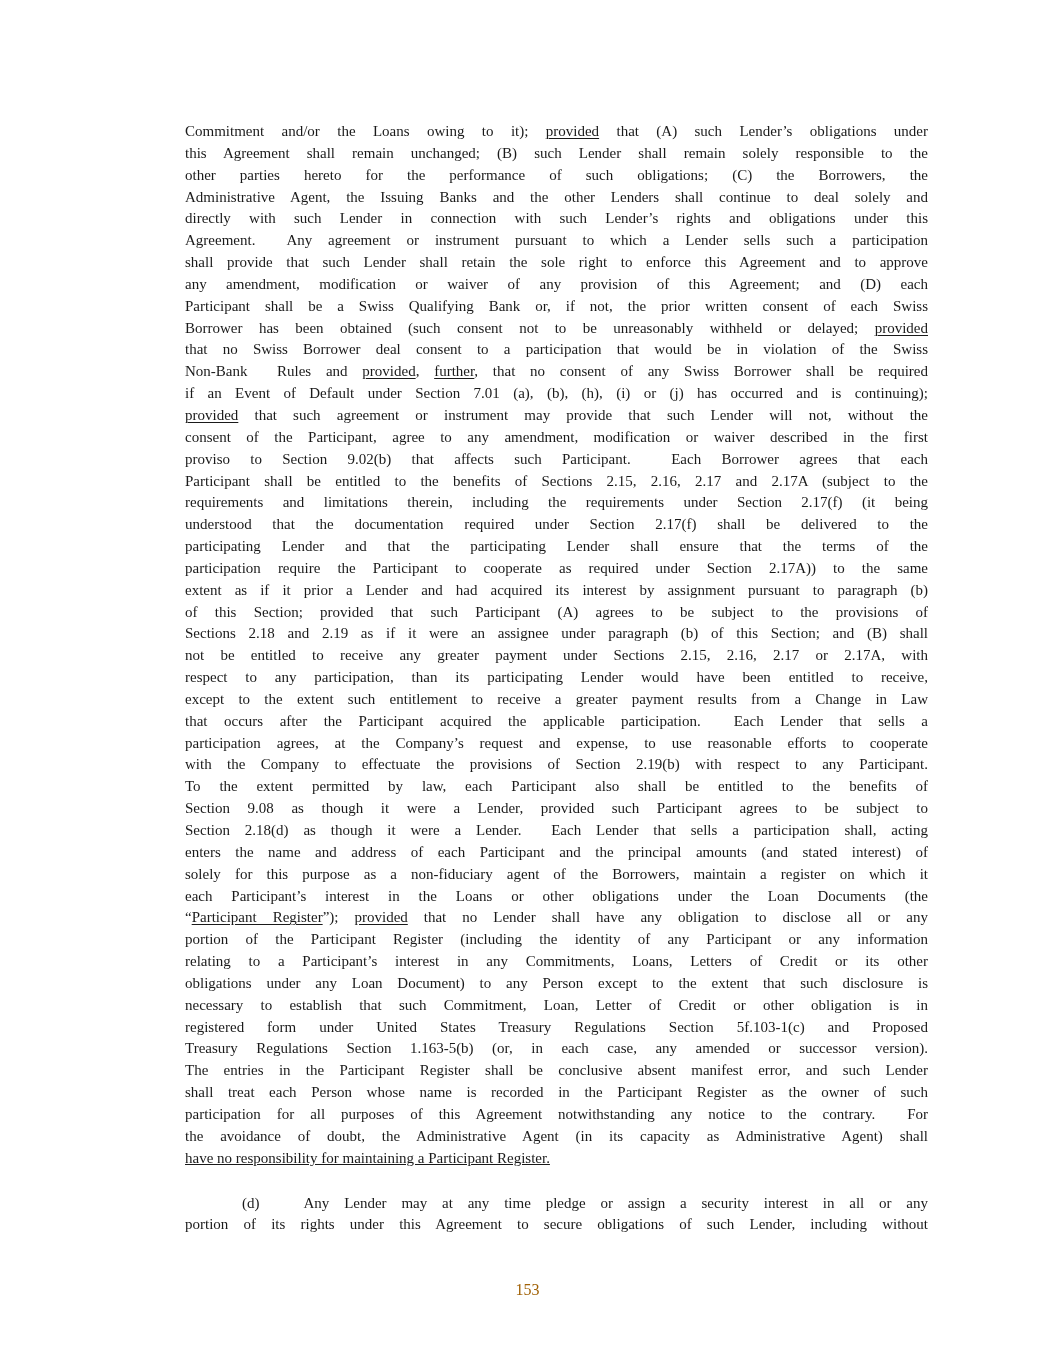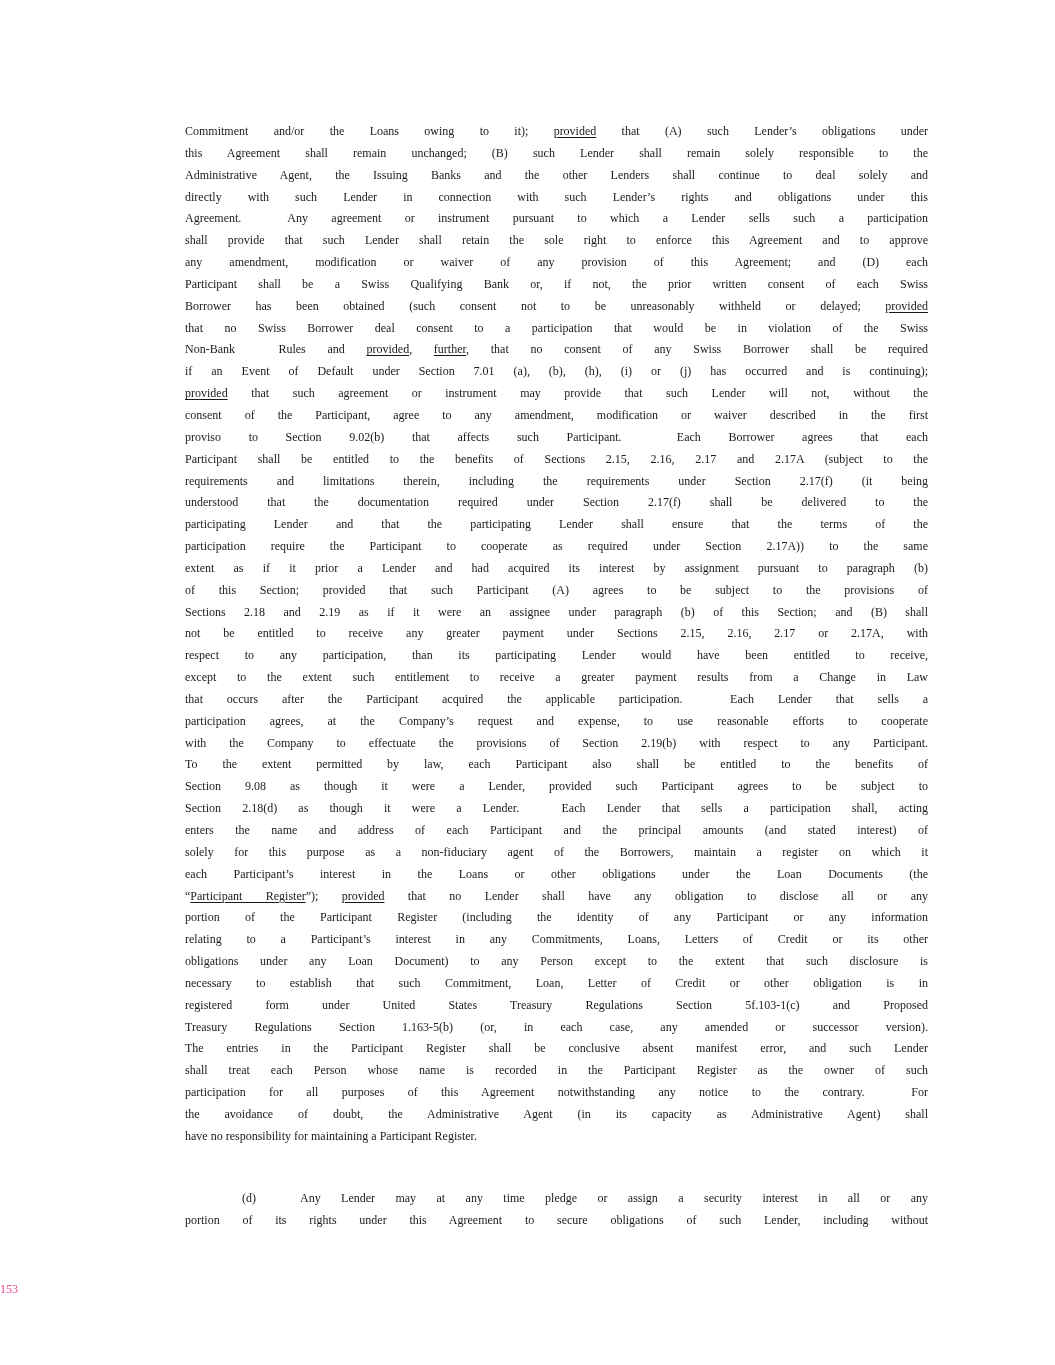--- a/index.html
+++ b/index.html
@@ -13,66 +13,68 @@
     height: 1365px;
     background: #ffffff;
     overflow: hidden;
   }
   .text-block {
     position: absolute;
     left: 185px;
     top: 121px;
     width: 743px;
     font-family: "Liberation Serif", serif;
-    font-size: 12px;
+    font-size: 15px;
     line-height: 21.85px;
     color: #1a1a1a;
   }
   .paragraph + .paragraph {
-    margin-top: 40px;
+    margin-top: 23px;
   }
   .line {
     text-align: justify;
     text-align-last: justify;
     min-height: 21.85px;
   }
   .line.left {
     text-align: left;
     text-align-last: left;
+    text-decoration: underline;
   }
   .seg-u {
     text-decoration: underline;
     text-decoration-thickness: 1px;
     text-underline-offset: 2px;
   }
   .tab {
     display: inline-block;
     height: 1px;
     vertical-align: baseline;
   }
   .page-number {
     position: absolute;
     left: 0;
     top: 1279px;
     width: 1055px;
-    text-align: left;
+    text-align: center;
     font-family: "Liberation Serif", serif;
-    font-size: 12px;
+    font-size: 16px;
     line-height: 21.85px;
-    color: #ec4899;
+    color: #a16207;
   }
 </style>
 </head>
 <body>
 
 <div class="page" style="background: rgb(255, 255, 255);">
   <div class="text-block" style="color: rgb(26, 26, 26);">
       <div class="paragraph">
         <div class="line"><span>Commitment and/or the Loans owing to it); </span><span class="seg-u">provided</span><span> that (A) such Lender’s obligations under</span></div>
         <div class="line"><span>this Agreement shall remain unchanged; (B) such Lender shall remain solely responsible to the</span></div>
+        <div class="line"><span>other parties hereto for the performance of such obligations; (C)&nbsp;the Borrowers, the</span></div>
         <div class="line"><span>Administrative Agent, the Issuing Banks and the other Lenders shall continue to deal solely and</span></div>
         <div class="line"><span>directly with such Lender in connection with such Lender’s rights and obligations under this</span></div>
         <div class="line"><span>Agreement.&nbsp; Any agreement or instrument pursuant to which a Lender sells such a participation</span></div>
         <div class="line"><span>shall provide that such Lender shall retain the sole right to enforce this Agreement and to approve</span></div>
         <div class="line"><span>any amendment, modification or waiver of any provision of this Agreement; and (D) each</span></div>
         <div class="line"><span>Participant shall be a Swiss Qualifying Bank or, if not, the prior written consent of each Swiss</span></div>
         <div class="line"><span>Borrower has been obtained (such consent not to be unreasonably withheld or delayed; </span><span class="seg-u">provided</span></div>
         <div class="line"><span>that no Swiss Borrower deal consent to a participation that would be in violation of the Swiss</span></div>
         <div class="line"><span>Non-Bank&nbsp; Rules and </span><span class="seg-u">provided</span><span>, </span><span class="seg-u">further</span><span>, that no consent of any Swiss Borrower shall be required</span></div>
         <div class="line"><span>if an Event of Default under Section&nbsp;7.01 (a), (b), (h), (i) or (j) has occurred and is continuing);</span></div>

